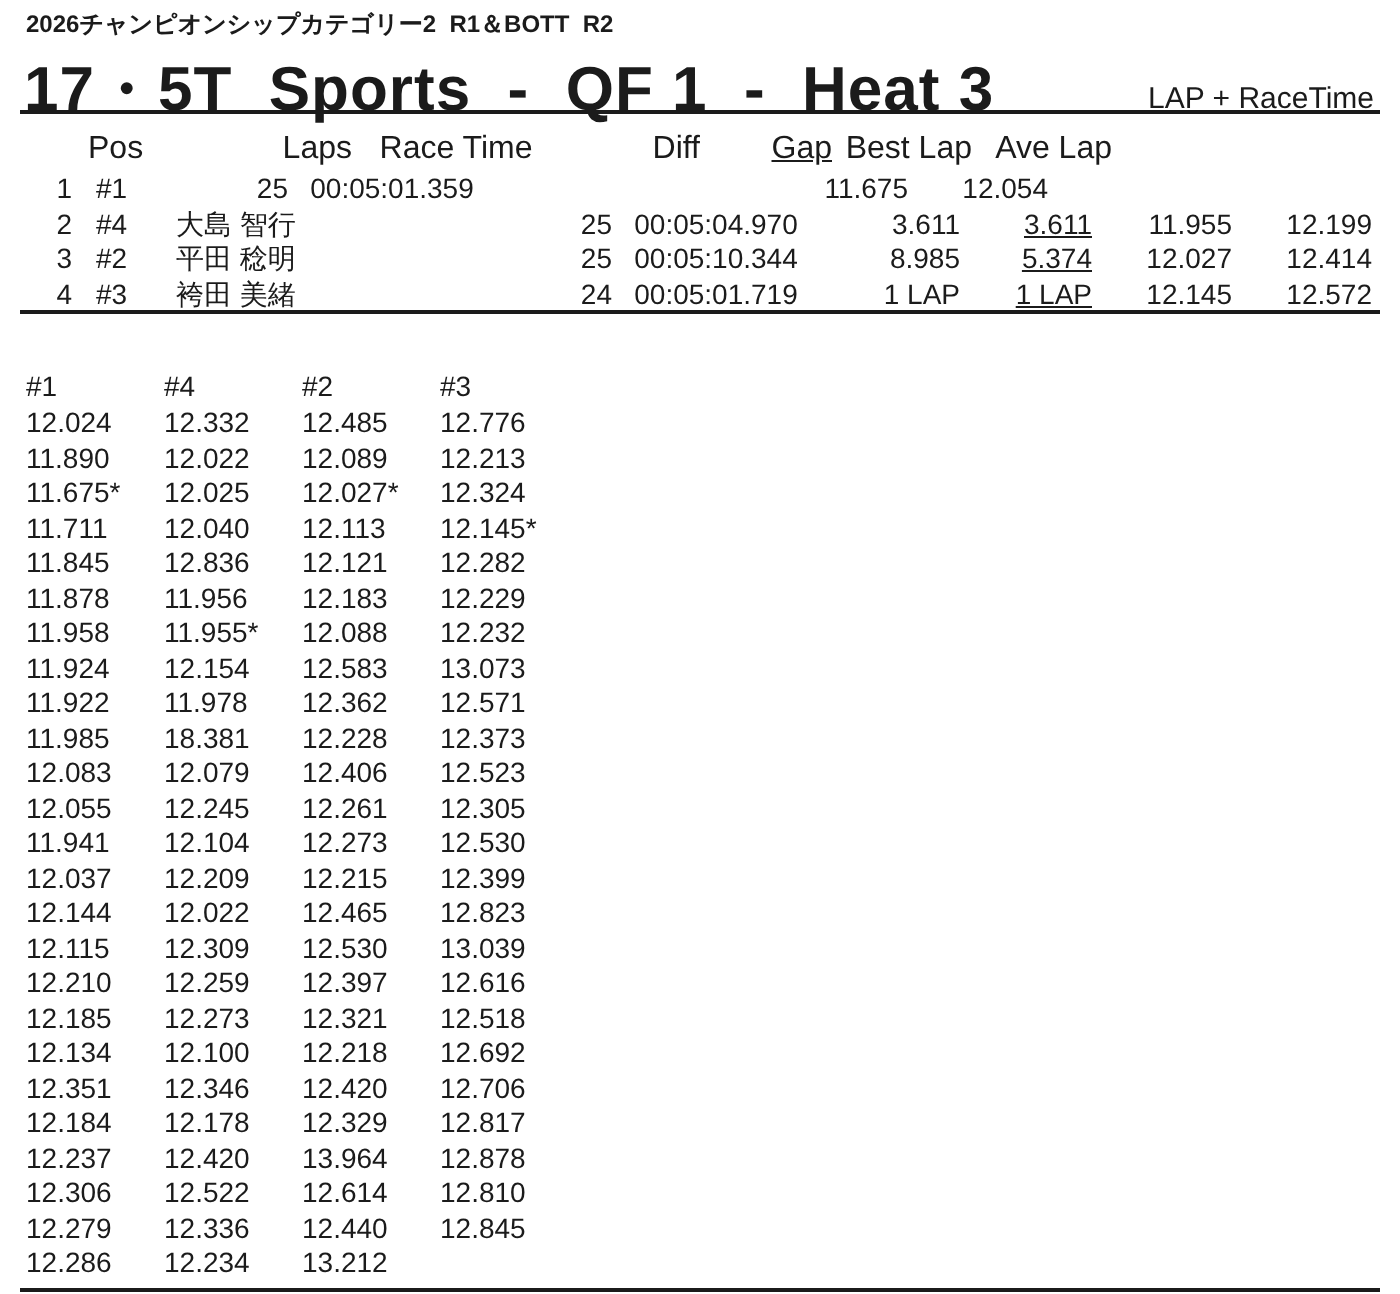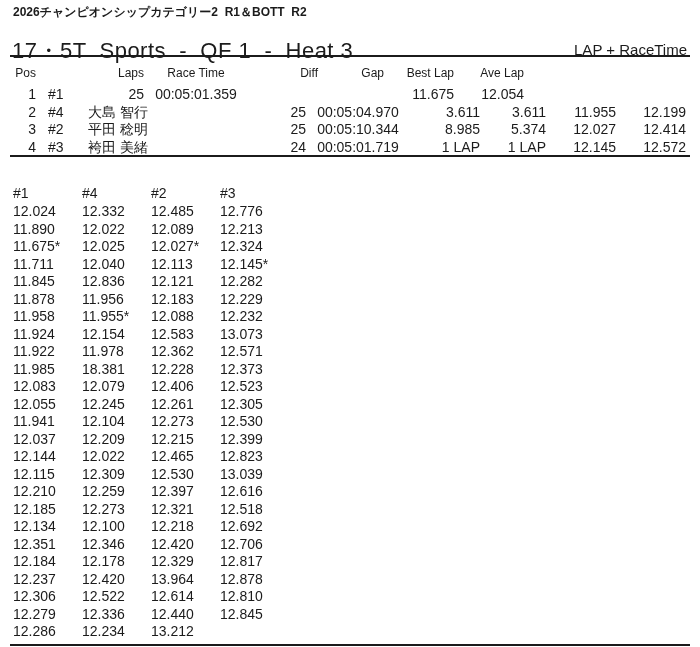--- a/index.html
+++ b/index.html
@@ -2,37 +2,37 @@
 <html><head>
 <meta charset="utf-8">
 <style>
   html,body { margin:0; padding:0; }
   body {
     width:700px; height:647px; position:relative; overflow:hidden;
     background:#ffffff; color:#1b1b1b;
     font-family:"Liberation Sans", sans-serif;
   }
   .event-line { position:absolute; left:13px; top:4px; font-size:12px; font-weight:700; white-space:pre;text-align:center; }
-  .title { position:absolute; left:12px; top:36px; font-size:22px; font-weight:400; white-space:pre; letter-spacing:.5px; }
+  .title { position:absolute; left:12px; top:24px; font-size:31px; font-weight:700; white-space:pre; letter-spacing:.5px; }
   .mode-label { position:absolute; right:13px; top:41px; font-size:15px; }
   .rule { position:absolute; left:10px; right:10px; height:2px; background:#1b1b1b; }
   .rule-top { top:55px; }
   .rule-mid { top:155px; }
   .rule-bottom { top:644px; }
 
   .results { position:absolute; left:0; top:66px; width:700px; font-size:14px; }
   .r-row { display:flex; height:17.5px; align-items:baseline; }
-  .r-head { font-size:12px; height:20px; }
+  .r-head { font-size:16px; height:20px;padding-left:32px; }
   .c-pos  { width:24px;  margin-left:12px; text-align:right; }
   .c-car  { width:30px;  margin-left:12px; }
   .c-name { width:152px; margin-left:10px; white-space:nowrap; }
   .c-laps { width:66px;  text-align:right; }
   .c-rt   { width:104px; text-align:center; }
   .c-diff { width:70px;  text-align:right; }
-  .c-gap  { width:66px;  text-align:right; }
+  .c-gap  { width:66px;  text-align:right;text-decoration:underline; }
   .c-best { width:70px;  text-align:right; }
   .c-ave  { width:70px;  text-align:right; }
 
   .laps { position:absolute; left:13px; top:185px; font-size:14px; }
   .l-row { display:flex; height:17.5px; }
   .l-head { height:18px; }
   .l-cell { width:69px; text-align:left; white-space:nowrap; }
 </style>
 </head>
 <body>

